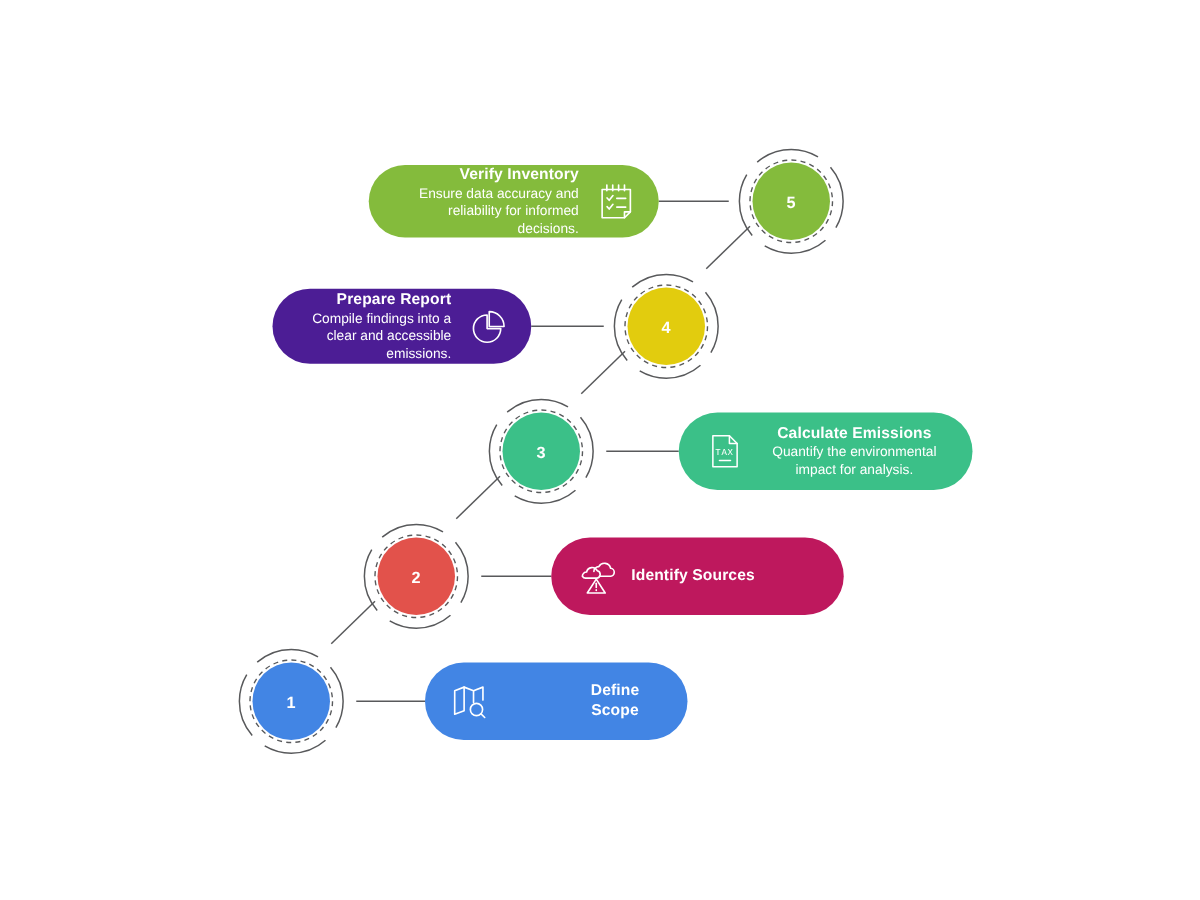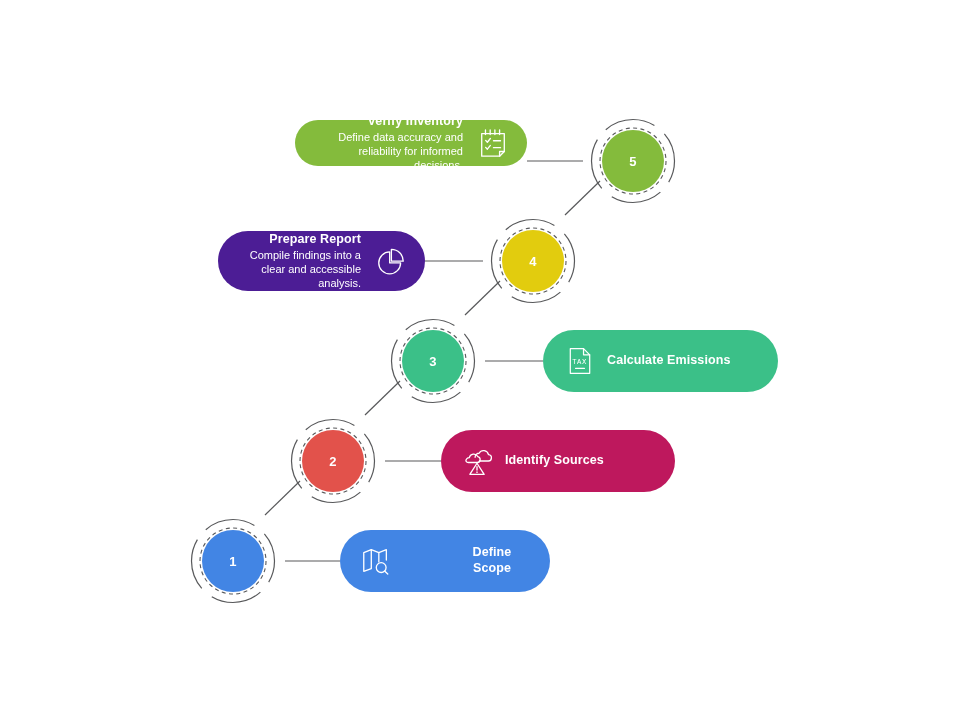--- a/index.html
+++ b/index.html
@@ -210,53 +210,54 @@
             <g fill="none" stroke="#ffffff" stroke-width="1.4" stroke-linecap="round" stroke-linejoin="round">
               <path d="M6 3 H21 L28 10 V31 H6 Z"></path>
               <path d="M21 3 V10 H28"></path>
             </g>
             <text x="16.5" y="20.5" fill="#ffffff" font-size="8.2" font-family="Liberation Mono, monospace" text-anchor="middle" letter-spacing="0.6">TAX</text>
             <path d="M12 25.4 H22" fill="none" stroke="#ffffff" stroke-width="1.4" stroke-linecap="round" stroke-linejoin="round"></path>
           </svg>
         </span>
         <span class="pill-text">
           <span class="pill-title">Calculate Emissions</span>
+          <span class="pill-desc">Quantify the environmental impact for analysis.</span>
         </span>
       </div>
       <div class="pill left" style="left: 218px; top: 231px; width: 207px; height: 60px; background: #4c1d95;">
         <span class="pill-icon">
           <svg viewBox="0 0 34 34" width="32" height="32">
             <g fill="none" stroke="#ffffff" stroke-width="1.4" stroke-linecap="round" stroke-linejoin="round">
               <path d="M17.4 17.2 L17.4 4.6 A12.6 12.6 0 0 1 30 17.2 Z"></path>
               <path d="M15.6 19 L15.6 7.4 A11.6 11.6 0 1 0 27.2 19 Z"></path>
             </g>
           </svg>
         </span>
         <span class="pill-text">
           <span class="pill-title">Prepare Report</span>
-          <span class="pill-desc">Compile findings into a clear and accessible analysis.</span>
-        </span>
-      </div>
-      <div class="pill left" style="left: 295px; top: 120px; width: 232px; height: 46px; background: rgb(132, 187, 60);">
+          <span class="pill-desc">Compile findings into a clear and accessible emissions.</span>
+        </span>
+      </div>
+      <div class="pill left" style="left: 295px; top: 132px; width: 232px; height: 58px; background: rgb(132, 187, 60);">
         <span class="pill-icon">
           <svg viewBox="0 0 34 34" width="32" height="32">
             <g fill="none" stroke="#ffffff" stroke-width="1.4" stroke-linecap="round" stroke-linejoin="round">
               <path d="M5 7 H29 V26 L24 31 H5 Z"></path>
               <path d="M24 31 V26 H29"></path>
               <path d="M9 3.2 V8"></path>
               <path d="M14 3.2 V8"></path>
               <path d="M19 3.2 V8"></path>
               <path d="M24 3.2 V8"></path>
               <path d="M9.2 14.2 L11 16.2 L14.2 12.2"></path>
               <path d="M17.5 14.6 H25"></path>
               <path d="M9.2 21.6 L11 23.6 L14.2 19.6"></path>
               <path d="M17.5 22 H25"></path>
             </g>
           </svg>
         </span>
         <span class="pill-text">
           <span class="pill-title">Verify Inventory</span>
-          <span class="pill-desc">Define data accuracy and reliability for informed decisions.</span>
+          <span class="pill-desc">Ensure data accuracy and reliability for informed decisions.</span>
         </span>
       </div>
     </div>
 
 </div>
 
 </body></html>

